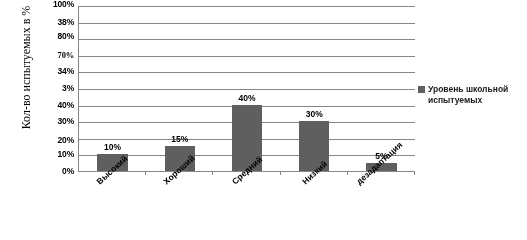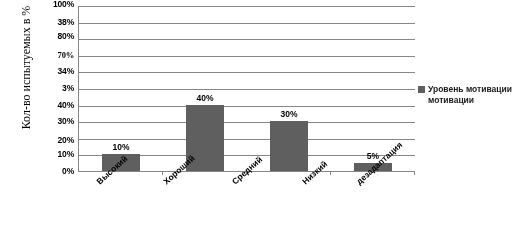--- a/index.html
+++ b/index.html
@@ -197,20 +197,25 @@
         <div class="gridline" style="top: 132.8px;"></div>
         <div class="gridline" style="top: 149.4px;"></div>
       </div>
     <div id="bars-layer">
         <div class="bar-slot">
           <div class="bar-label" style="bottom: 18.6px;">10%</div>
           <div class="bar" style="height: 16.6px; background: rgb(95, 95, 95);"></div>
           <div class="tick-mark"></div>
         </div>
         <div class="bar-slot">
+          <div class="bar-label" style="bottom: 26.9px;">15%</div>
+          <div class="bar" style="height: 24.9px; background: rgb(95, 95, 95);"></div>
+          <div class="tick-mark"></div>
+        </div>
+        <div class="bar-slot">
           <div class="bar-label" style="bottom: 68.4px;">40%</div>
           <div class="bar" style="height: 66.4px; background: rgb(95, 95, 95);"></div>
           <div class="tick-mark"></div>
         </div>
         <div class="bar-slot">
           <div class="bar-label" style="bottom: 51.8px;">30%</div>
           <div class="bar" style="height: 49.8px; background: rgb(95, 95, 95);"></div>
           <div class="tick-mark"></div>
         </div>
         <div class="bar-slot">
@@ -235,18 +240,18 @@
         <div class="x-label">Низкий</div>
       </div>
       <div class="x-label-slot">
         <div class="x-label">дезадаптация</div>
       </div>
     </div>
 
   <div id="legend">
     <div id="legend-swatch" style="background: rgb(95, 95, 95);"></div>
     <div id="legend-text">
-      <div>Уровень мотивации</div>
-      <div>мотивации</div>
+      <div>Уровень школьной</div>
+      <div>испытуемых</div>
     </div>
   </div>
 
 </div>
 
 </body></html>

